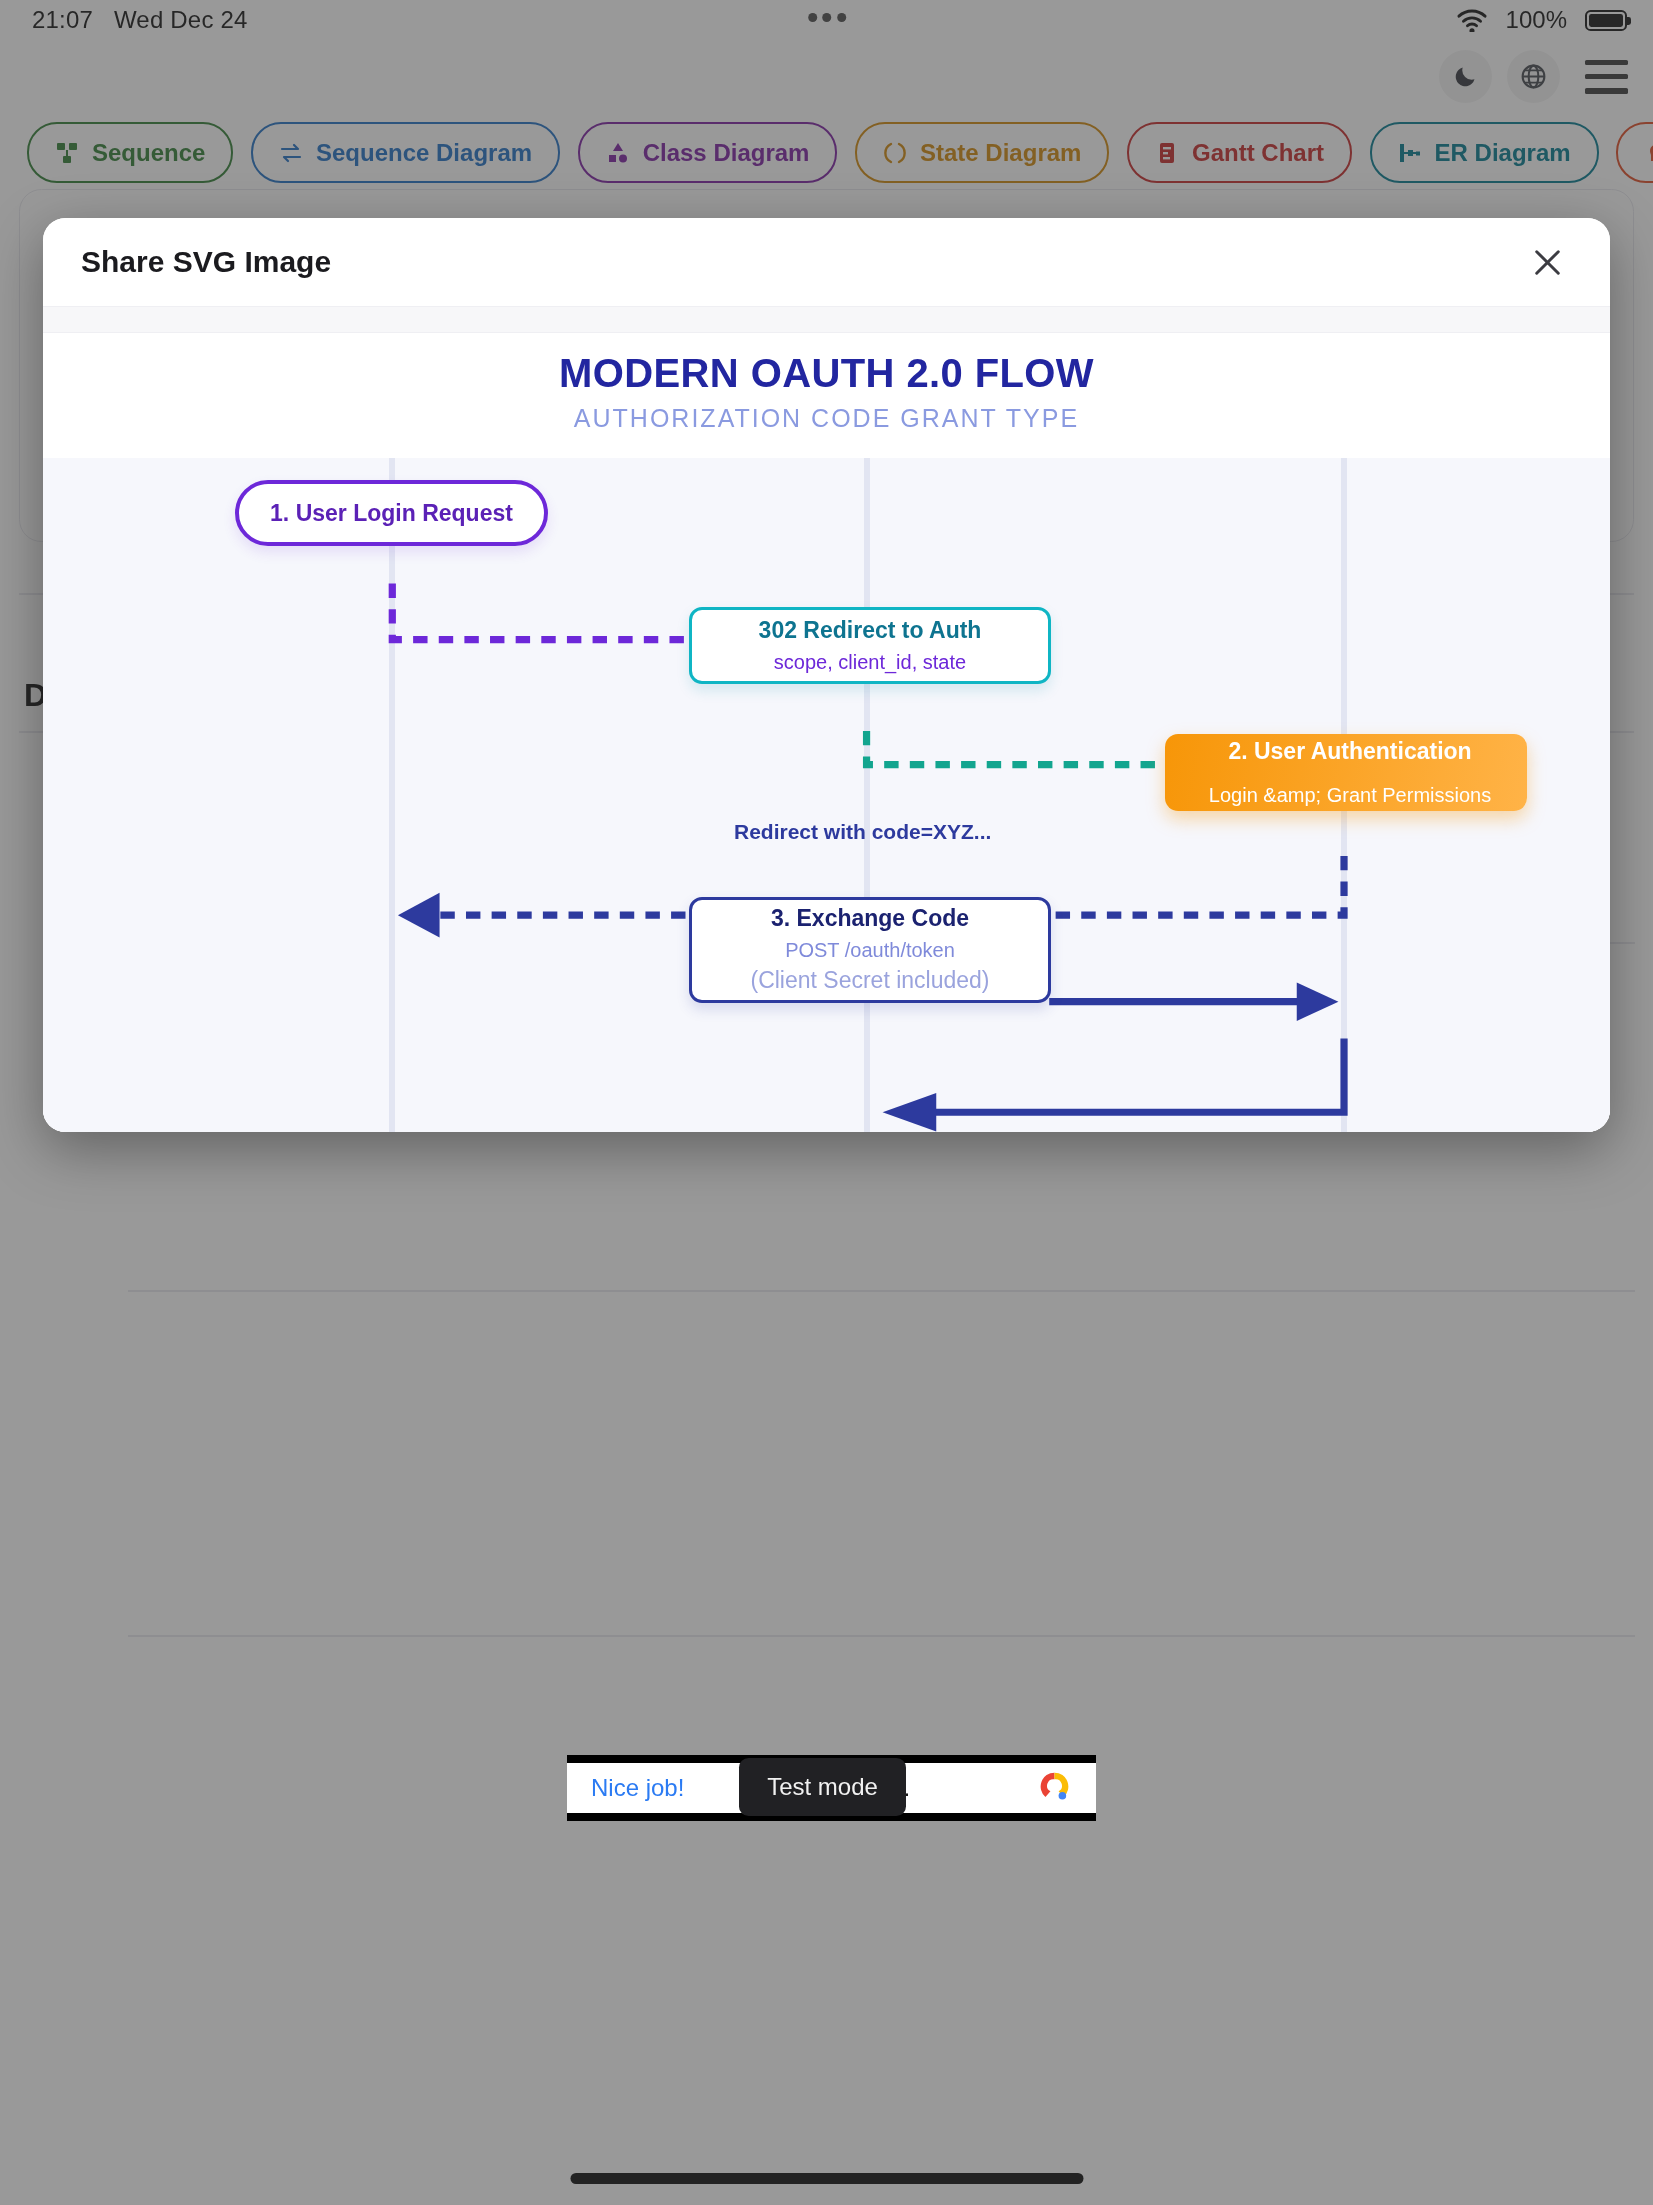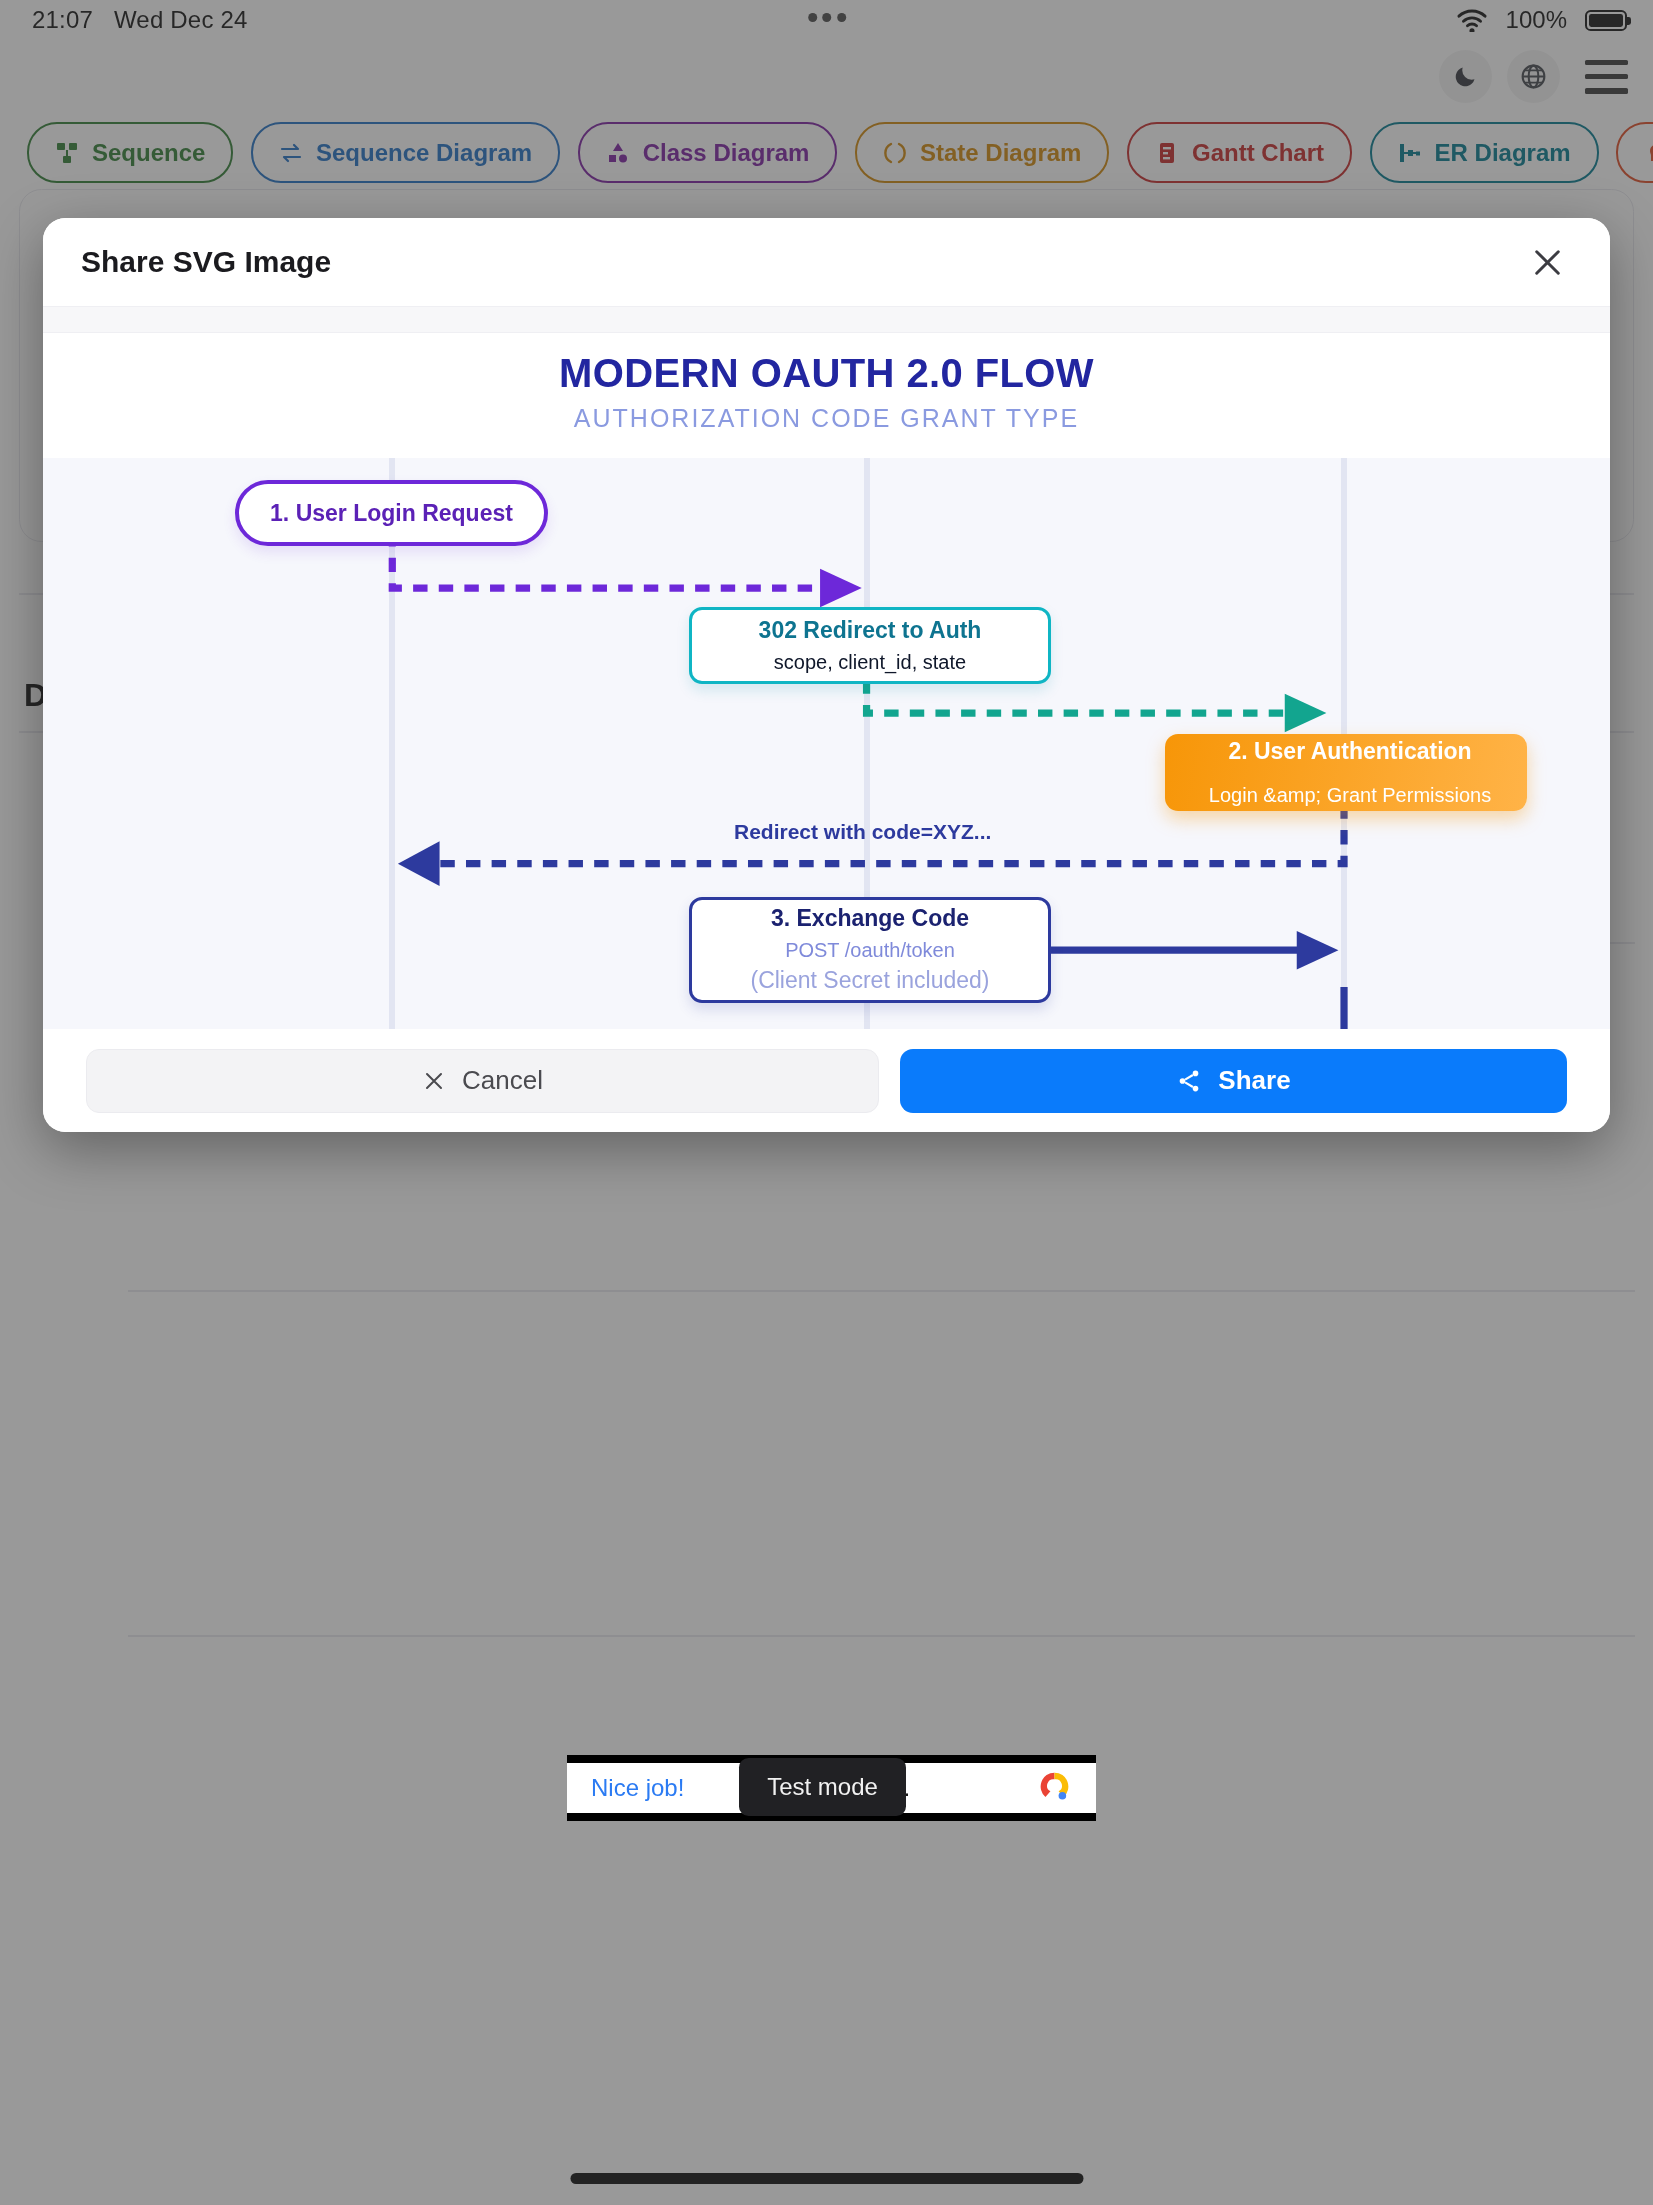--- a/index.html
+++ b/index.html
@@ -279,57 +279,40 @@
             <path d="M1624 660 L1624 752 L1110 752" stroke="#2d3a9e" stroke-width="9" fill="none"></path>
             <polygon points="1115,728 1048,752 1115,776" fill="#2d3a9e"></polygon>
           </svg>
 
           <div class="nodebox pill-node" style="left:192px;top:22.4px;width:313px;height:66px;">
             <div class="t1">1. User Login Request</div>
           </div>
 
           <div class="nodebox teal-node" style="left:646px;top:149px;width:362px;height:77px;">
             <div class="t1">302 Redirect to Auth</div>
-            <div class="t2" style="color:#0f172a;margin-top:4.8px;">scope, client_id, state</div>
+            <div class="t2" style="color:#6d28d9;margin-top:4.8px;">scope, client_id, state</div>
           </div>
 
           <div class="nodebox orange-node" style="left:1122px;top:276px;width:362px;height:77px;">
             <div class="t1">2. User Authentication</div>
             <div class="t2" style="margin-top:17px;">Login &amp;amp; Grant Permissions</div>
           </div>
 
           <div class="edge-label" style="left:691px;top:362px;">Redirect with code=XYZ...</div>
 
           <div class="nodebox navy-node" style="left:646px;top:439px;width:362px;height:106px;">
             <div class="t1">3. Exchange Code</div>
             <div class="t2" style="color:#7f8ada;margin-top:4.8px;">POST /oauth/token</div>
             <div class="t3" style="color:#9aa3dd;margin-top:3.2px;">(Client Secret included)</div>
           </div>
 
         </div>
       </div>
     </div>
 
-    <div class="modal-foot">
-      <div class="btn btn-cancel">
-        <svg width="24" height="24" viewBox="0 0 24 24">
-          <path d="M5 5l14 14M19 5L5 19" stroke="#4a4a4f" stroke-width="2" stroke-linecap="round"></path>
-        </svg>
-        <span>Cancel</span>
-      </div>
-      <div class="btn btn-share">
-        <svg width="26" height="26" viewBox="0 0 24 24">
-          <circle cx="18" cy="5" r="2.6" fill="#fff"></circle>
-            <circle cx="6" cy="12" r="2.6" fill="#fff"></circle>
-          <circle cx="18" cy="19" r="2.6" fill="#fff"></circle>
-          <path d="M8.4 10.7l7.2-4.2M8.4 13.3l7.2 4.2" stroke="#fff" stroke-width="2"></path>
-        </svg>
-        <span>Share</span>
-      </div>
-    </div>
   </div>
 
   <div class="ad">
     <span class="ad-link">Nice job!</span>
     <span class="ad-txt">test ad.</span>
     <span class="ad-logo">
       <svg width="35" height="35" viewBox="0 0 24 24">
         <path d="M12 2.5a9.5 9.5 0 0 0-6.2 16.7l3.4-3.9A4.4 4.4 0 0 1 12 7.1z" fill="#ea4335"></path>
         <path d="M12 2.5a9.5 9.5 0 0 1 6.2 16.7l-3.4-3.9A4.4 4.4 0 0 0 12 7.1z" fill="#fbbc05"></path>
         <circle cx="17.4" cy="18.3" r="2.6" fill="#4285f4"></circle>

